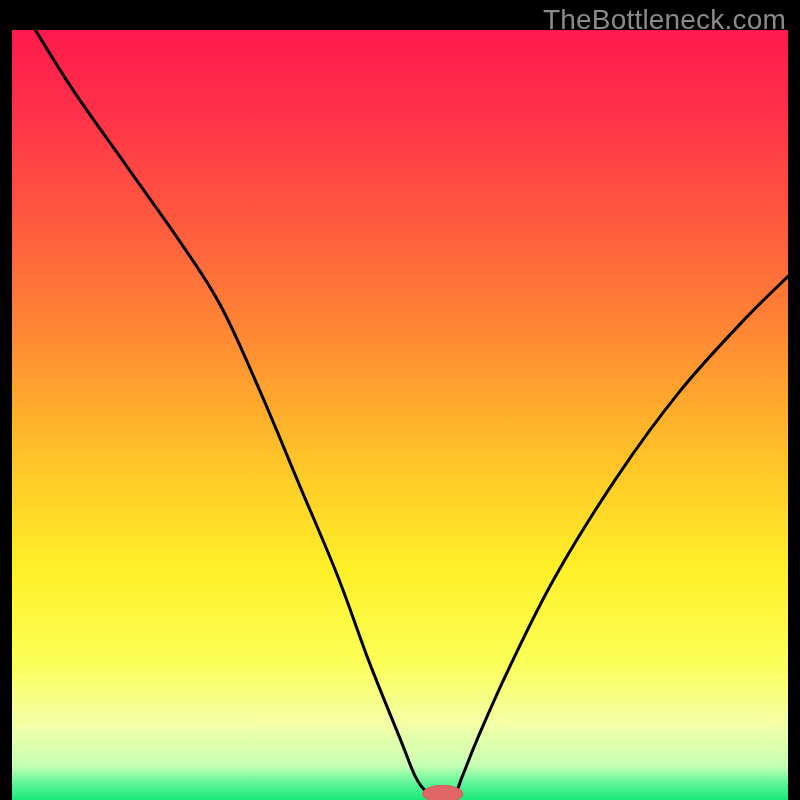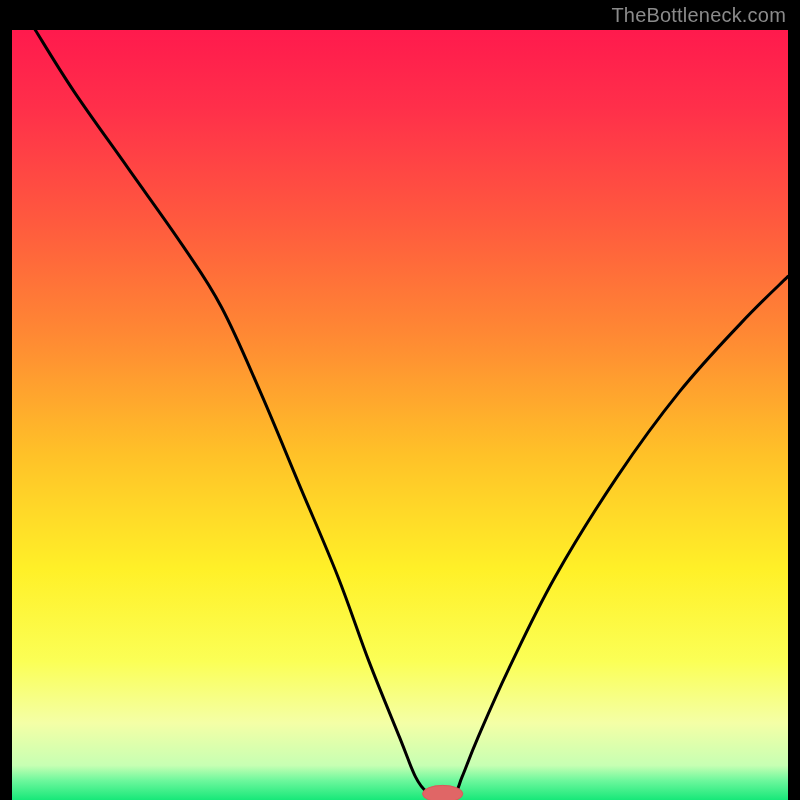--- a/index.html
+++ b/index.html
@@ -24,21 +24,21 @@
     left: 0;
     top: 0;
     width: 776px;
     height: 770px;
   }
   .watermark {
     position: absolute;
     top: 4px;
     right: 14px;
     color: #8a8a8a;
-    font-size: 20px;
+    font-size: 28px;
     font-weight: 500;
     letter-spacing: 0.2px;
   }
   svg { display: block; }
 </style>
 </head>
 <body>
 
 <div class="watermark">TheBottleneck.com</div>
 

